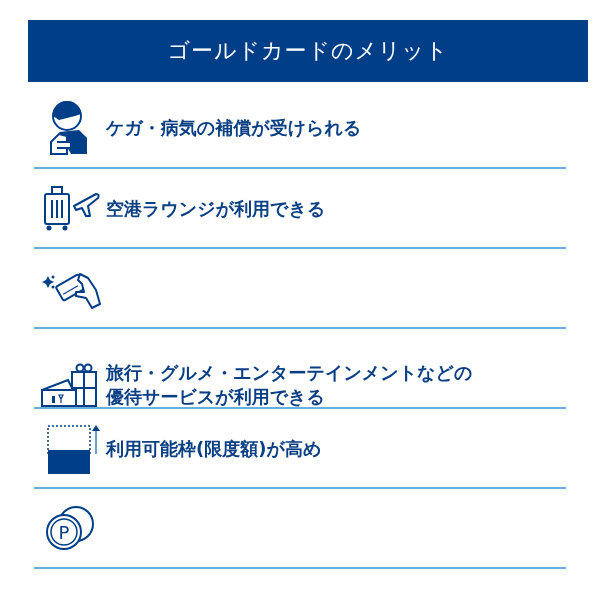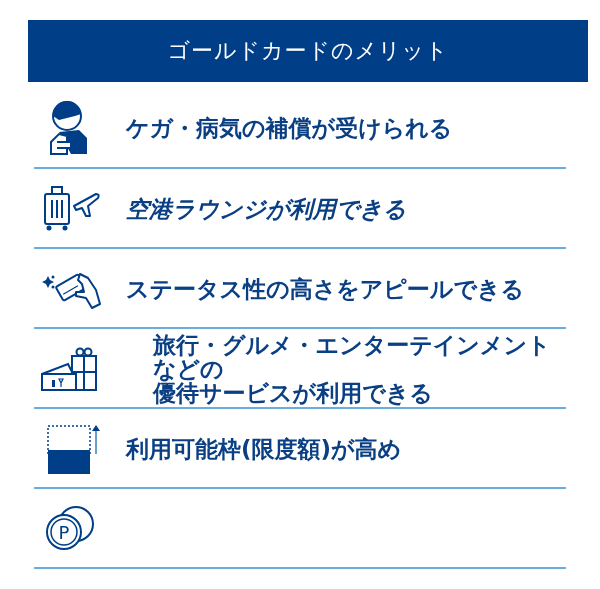--- a/index.html
+++ b/index.html
@@ -15,21 +15,21 @@
     }
     .row {
       position: absolute; left: 34px; width: 532px; height: 80px;
       display: flex; align-items: center;
     }
     .row .icon {
       width: 72px; height: 64px; flex: 0 0 72px;
       display: flex; align-items: center; justify-content: center;
     }
     .row .text {
-      margin-left: 20px; color: #0a3f84; font-size: 23px; font-weight: bold;
+      color: #0a3f84; font-size: 18px; font-weight: bold;
       line-height: 24px; white-space: pre-line;
     }
     .sep {
       position: absolute; left: 34px; width: 532px; height: 2px; background: #6aaedb;
     }
   </style>
 </head>
 <body>
 
 <div class="header">
@@ -43,21 +43,21 @@
       <path d="M8 18 A14 14 0 0 1 36 16 L30 18 L14 22 Z" fill="#003f88"></path>
       <path d="M14 34 L34 32 L42 40 L42 56 L26 56 Z" fill="#003f88"></path>
       <path d="M6 56 L6 44 L14 36 L22 38 L22 56 Z" fill="#fff" stroke="#003f88" stroke-width="2"></path>
       <path d="M12 44 L26 44 L26 50 L12 50" fill="#fff" stroke="#003f88" stroke-width="2"></path>
     </svg>
   </div>
   <div class="text">ケガ・病気の補償が受けられる</div>
 </div>
 <div class="sep" style="top:167px;"></div>
 
-<div class="row" style="top:169px;font-style:italic;">
+<div class="row" style="top:169px;">
   <div class="icon">
     <svg width="64" height="50" viewBox="0 0 64 50">
       <rect x="7" y="10" width="24" height="30" rx="2" fill="#fff" stroke="#003f88" stroke-width="2"></rect>
       <rect x="14" y="3" width="10" height="7" fill="none" stroke="#003f88" stroke-width="2"></rect>
       <line x1="14" y1="16" x2="14" y2="34" stroke="#003f88" stroke-width="2"></line>
       <line x1="19" y1="16" x2="19" y2="34" stroke="#003f88" stroke-width="2"></line>
       <line x1="24" y1="16" x2="24" y2="34" stroke="#003f88" stroke-width="2"></line>
       <circle cx="11" cy="44" r="2.5" fill="#003f88"></circle>
       <circle cx="27" cy="44" r="2.5" fill="#003f88"></circle>
       <path d="M36 22 L58 10 Q62 10 60 14 L50 22 L52 32 L48 32 L44 24 L38 26 Z" fill="#fff" stroke="#003f88" stroke-width="2" stroke-linejoin="round"></path>
@@ -73,25 +73,24 @@
       <path d="M4 18 L8 16 L10 12 L12 16 L16 18 L12 20 L10 24 L8 20 Z" fill="#003f88"></path>
       <circle cx="15" cy="13" r="1.5" fill="#003f88"></circle>
       <circle cx="15" cy="23" r="1.5" fill="#003f88"></circle>
       <g transform="rotate(-30 32 24)">
         <rect x="20" y="16" width="26" height="16" rx="2" fill="#fff" stroke="#003f88" stroke-width="2"></rect>
         <line x1="23" y1="26" x2="40" y2="26" stroke="#003f88" stroke-width="1.2"></line>
       </g>
       <path d="M42 10 L50 14 L58 26 L62 40 L54 44 L48 34 L38 32 L38 28 L46 28 L44 20 L40 16 Z" fill="#fff" stroke="#003f88" stroke-width="2" stroke-linejoin="round"></path>
     </svg>
   </div>
-  <div class="text">ステータス性の高さをアピールできる</div>
 </div>
 <div class="sep" style="top:327px;"></div>
 
-<div class="row" style="top:329px;gap:27px;">
+<div class="row" style="top:345px;">
   <div class="icon">
     <svg width="64" height="50" viewBox="0 0 64 50">
       <circle cx="42" cy="8" r="3.5" fill="none" stroke="#003f88" stroke-width="2"></circle>
       <circle cx="50" cy="8" r="3.5" fill="none" stroke="#003f88" stroke-width="2"></circle>
       <rect x="34" y="12" width="24" height="34" fill="#fff" stroke="#003f88" stroke-width="2"></rect>
       <line x1="46" y1="12" x2="46" y2="46" stroke="#003f88" stroke-width="2"></line>
       <line x1="34" y1="28" x2="58" y2="28" stroke="#003f88" stroke-width="2"></line>
       <path d="M4 30 L30 20 L34 28" fill="none" stroke="#003f88" stroke-width="2"></path>
       <rect x="4" y="30" width="34" height="16" fill="#fff" stroke="#003f88" stroke-width="2"></rect>
       <rect x="14" y="36" width="3" height="7" fill="#003f88"></rect>

